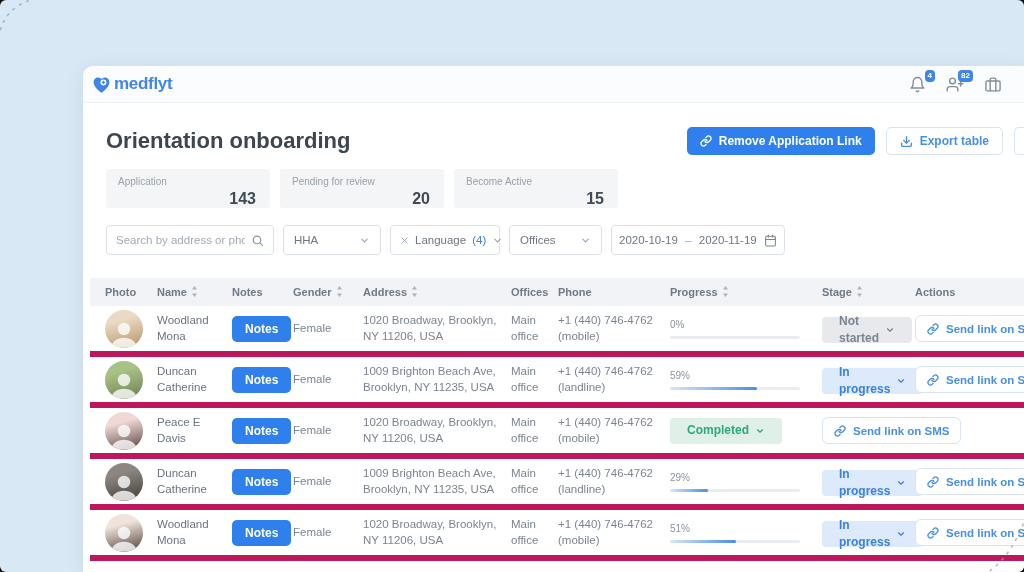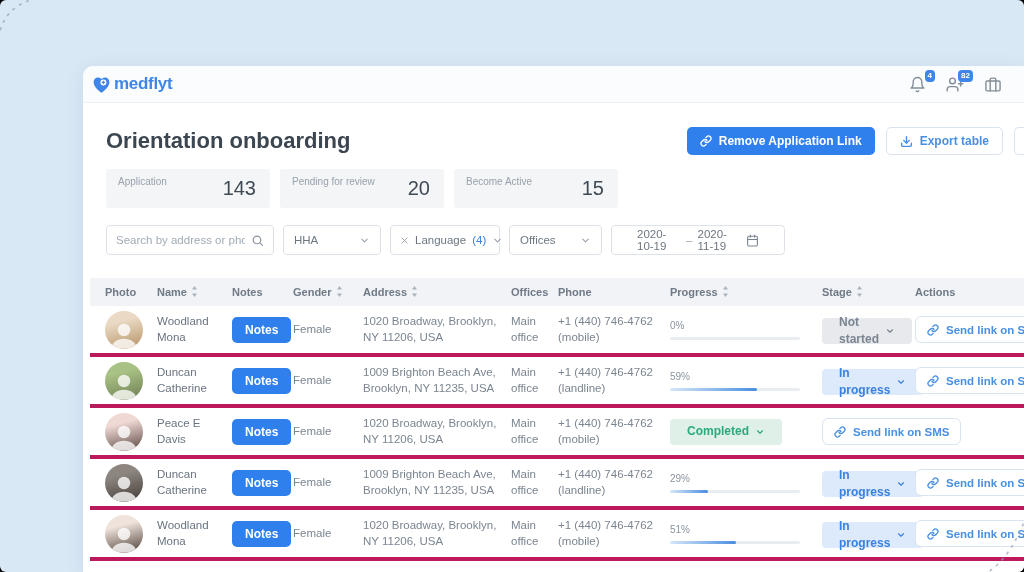--- a/index.html
+++ b/index.html
@@ -23,45 +23,45 @@
   .page-head { position:relative; display:flex; align-items:center; justify-content:space-between; padding:24px 21px 0 23px; }
   .page-title { font-size:22px; font-weight:bold; color:#3c4650; }
   .head-actions { display:flex; gap:11px; }
   .btn { display:flex; align-items:center; gap:7px; height:28px; padding:0 13px; border-radius:5px; font-size:12px; font-weight:bold; font-family:inherit; cursor:pointer; border:none; }
   .btn-primary { background:#2f80ed; color:#fff; }
   .btn-outline { background:#fff; color:#4a90e2; border:1px solid #dbe3ec; }
   .btn-sliver { position:absolute; right:0; top:24px; width:10px; height:28px; background:#fff; border:1px solid #dbe3ec; border-right:none; border-radius:5px 0 0 5px; cursor:pointer; }
 
   
   .stats { display:flex; gap:10px; padding:14px 0 0 23px; }
-  .stat-card { width:164px; height:39px; background:#f4f5f7; border-radius:3px; display:flex; align-items:center; justify-content:space-between; padding:0 14px 0 12px; }
+  .stat-card { width:164px; height:39px; background:#f4f5f7; border-radius:3px; display:flex; align-items:flex-end; justify-content:space-between; padding:0 14px 0 12px; }
   .stat-label { font-size:10px; color:#98a1ab; align-self:flex-start; padding-top:7px; }
-  .stat-value { font-size:20px; font-weight:normal; color:#3f4a55; }
+  .stat-value { font-size:16px; font-weight:bold; color:#3f4a55; }
 
   
   .filters { display:flex; gap:9px; padding:17px 0 0 23px; }
   .fctrl { height:30px; border:1px solid #dde2e8; border-radius:4px; background:#fff; display:flex; align-items:center; font-size:11.5px; color:#6d7781; }
   .search-box { width:168px; padding:0 9px; gap:6px; }
   .search-box input { border:none; outline:none; flex:1; min-width:0; font-size:11.5px; font-family:inherit; color:#5d6771; background:transparent; }
   .search-box input::placeholder { color:#a2abb5; }
   .select { justify-content:space-between; padding:0 10px; cursor:pointer; gap:6px; }
   .sel-hha { width:98px; }
   .sel-lang { width:110px; padding:0 9px; }
   .sel-offices { width:93px; }
   .blue-count { color:#3b82dd; }
-  .date-range { width:174px; padding:0 25px; gap:5px; cursor:pointer; justify-content:space-between; }
+  .date-range { width:174px; padding:0 7px; gap:5px; cursor:pointer; justify-content:space-between; }
   .chev { color:#9aa3ad; flex:none; }
 
   
   .table { margin:23px 0 0 7px; }
   .grid { display:grid; grid-template-columns:52px 75px 61px 70px 148px 47px 112px 152px 93px 1fr; align-items:center; padding-left:15px; }
   .thead { height:28px; background:#f2f3f6; font-size:11px; font-weight:bold; color:#6f7a86; }
   .th { display:flex; align-items:center; gap:4px; }
   .sort-ic { color:#aab3bc; cursor:pointer; }
-  .trow { background:#fff; height:51px; border-bottom:4px solid #be185d; font-size:11.5px; color:#7b8590; }
+  .trow { background:#fff; height:51px; border-bottom:6px solid #be185d; font-size:11.5px; color:#7b8590; }
   .td { line-height:1.35; padding-right:10px; }
   .td-name { color:#6a7480; }
   .avatar { width:38px; height:38px; border-radius:50%; overflow:hidden; position:relative; display:flex; align-items:flex-end; justify-content:center; }
   .notes-btn { background:#2f80ed; color:#fff; border:none; border-radius:5px; font-size:12px; font-weight:bold; font-family:inherit; padding:6px 13px; cursor:pointer; }
   .pct { font-size:10px; color:#8a94a0; margin-bottom:4px; }
   .bar { width:130px; height:3px; border-radius:2px; background:#e9edf1; overflow:hidden; }
   .bar-fill { height:100%; border-radius:2px; background:linear-gradient(90deg,#d6e6f8,#4a8ee0); }
   .stage-badge { display:inline-flex; align-items:center; gap:6px; height:26px; padding:0 17px; border-radius:4px; font-size:12px; font-weight:bold; cursor:pointer; }
   .stage-not-started .stage-badge { background:#e7e9ec; color:#7a8591; }
   .stage-in-progress .stage-badge { background:#ddeafb; color:#3b82dd; }

